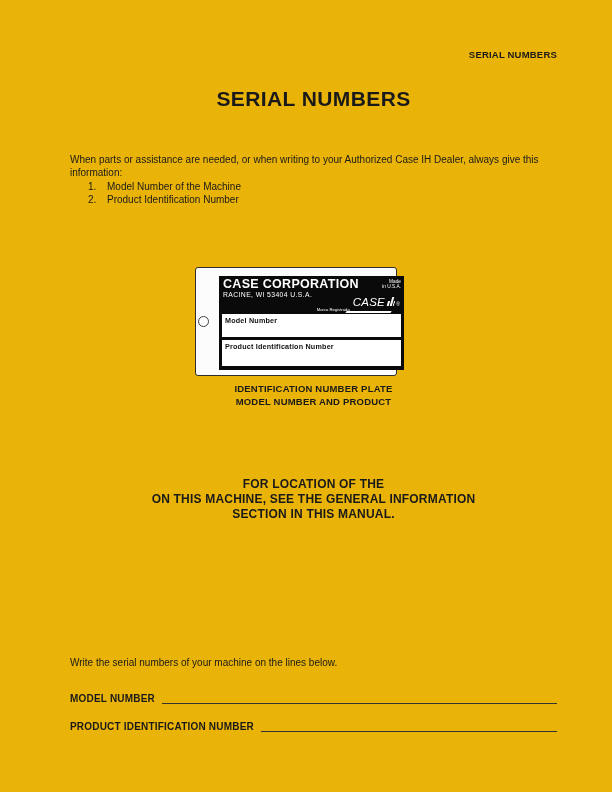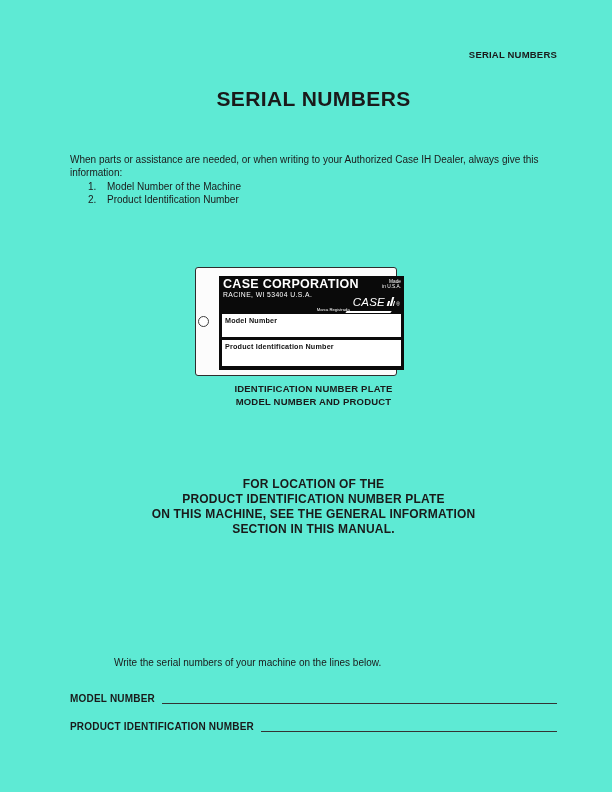--- a/index.html
+++ b/index.html
@@ -1,17 +1,17 @@
 <!DOCTYPE html>
 <html><head>
 <meta charset="utf-8">
 <style>
   html,body { margin:0; padding:0; background:#ffffff; }
   .page {
-    position:relative; width:612px; height:792px; background:#5eead4;
+    position:relative; width:612px; height:792px; background:#eab308;
     font-family:"Liberation Sans", sans-serif; color:#1a1a1a; overflow:hidden;
   }
   
   .running-header {
     position:absolute; top:49px; right:55px;
     font-size:9.5px; font-weight:bold; letter-spacing:0.2px;
   }
   
   .doc-title {
     position:absolute; left:70px; right:55px; top:87px; text-align:center;
@@ -56,21 +56,21 @@
   .plate-caption {
     position:absolute; left:70px; right:55px; top:383px; text-align:center;
     font-size:9.5px; font-weight:bold; line-height:12.6px; letter-spacing:0.2px;
   }
   
   .location-note {
     position:absolute; left:70px; right:55px; top:477px; text-align:center;
     font-size:12px; font-weight:bold; line-height:15px; letter-spacing:0.2px;
   }
   
-  .write-note { position:absolute; left:70px; top:657px; font-size:10px;margin-left:44px; }
+  .write-note { position:absolute; left:70px; top:657px; font-size:10px; }
   .record-row { position:absolute; left:70px; right:55px; display:flex; align-items:flex-end; }
   .record-row-1 { top:693px; } .record-row-2 { top:721px; }
   .record-label { font-size:10px; font-weight:bold; letter-spacing:0.2px; white-space:nowrap; }
   .record-rule { flex:1; margin-left:7px; border-bottom:1.1px solid #333333; height:9px; font-size:10px; }
   
   .page-number {
     position:absolute; left:70px; right:55px; top:752px; text-align:center;
     font-family:"Liberation Serif", serif; font-size:10.5px; letter-spacing:0.5px;
   }
 </style>
@@ -127,21 +127,20 @@
     </div>
   </div>
 
   <div class="plate-caption">
     <div>IDENTIFICATION NUMBER PLATE</div>
     <div>MODEL NUMBER AND PRODUCT</div>
   </div>
 
   <div class="location-note">
     <div>FOR LOCATION OF THE</div>
-    <div>PRODUCT IDENTIFICATION NUMBER PLATE</div>
     <div>ON THIS MACHINE, SEE THE GENERAL INFORMATION</div>
     <div>SECTION IN THIS MANUAL.</div>
   </div>
 
   <div class="write-note">Write the serial numbers of your machine on the lines below.</div>
 
   <div class="record-row record-row-1">
     <span class="record-label">MODEL NUMBER</span>
     <span class="record-rule"></span>
   </div>

